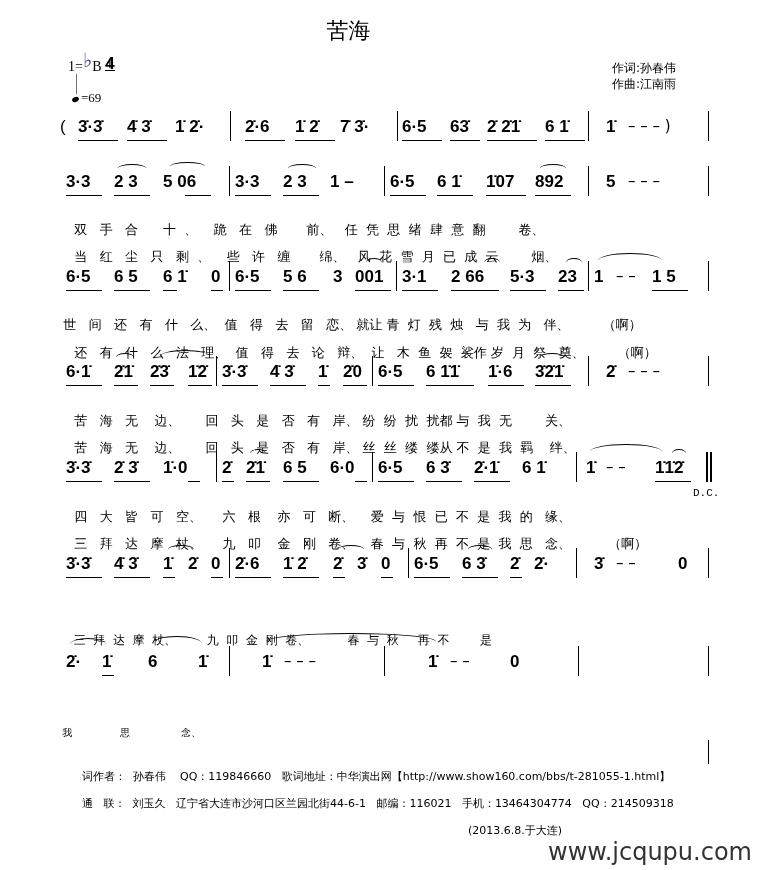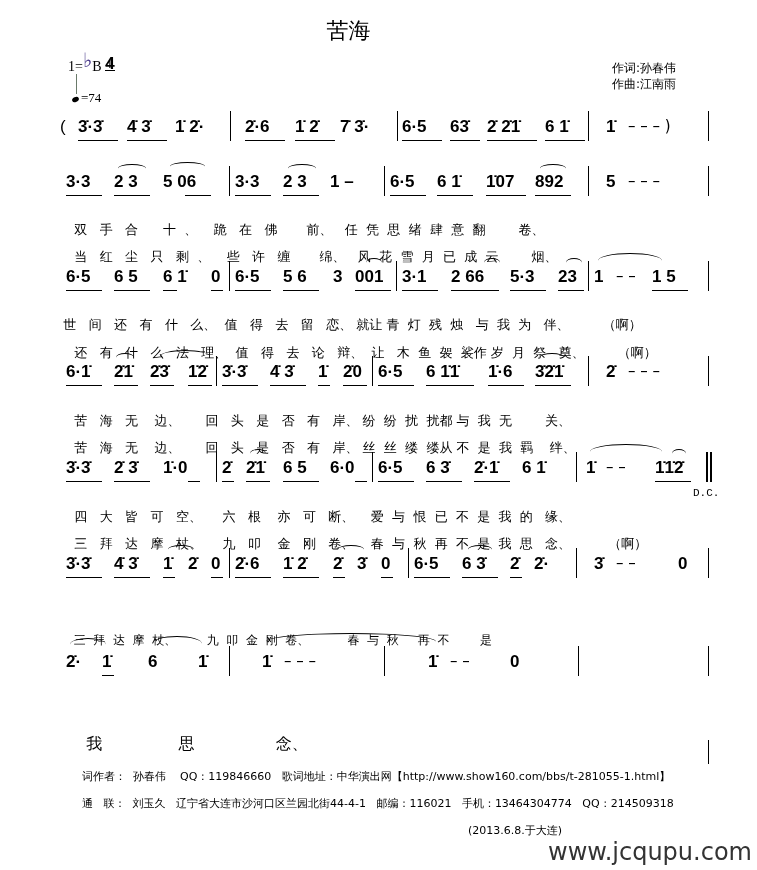--- a/index.html
+++ b/index.html
@@ -30,21 +30,21 @@
 </head>
 <body>
 
 <div class="abs title">苦海</div>
 
 <div class="abs key">
   <span>1=</span><span class="flat">♭</span><span>B</span>
   <span class="frac"><span class="n">4</span><span>4</span></span>
 </div>
 <div class="abs tempo">
-  <span class="stem"></span><span class="head"></span><span>=74</span>
+  <span class="stem"></span><span class="head"></span><span>=69</span>
 </div>
 <div class="abs credits">
   <div>作词:孙春伟</div>
   <div>作曲:江南雨</div>
 </div>
 
 <div class="abs row" style="top:117px">
   <span class="n" style="left:60px;font-weight:normal">(</span>
   <span class="n" style="left:78px">3̇·3̇</span>
   <span class="n" style="left:127px">4̇ 3̇</span>
@@ -291,21 +291,21 @@
   <span class="n" style="left:428px">1̇</span>
   <span class="dash" style="left:450px">– –</span>
   <span class="n" style="left:510px">0</span>
   <div class="bar" style="left:578px"></div>
   <div class="bar" style="left:708px"></div>
   <div class="slur" style="left:70px;top:-14px;width:36px;height:12px"></div>
   <div class="slur" style="left:152px;top:-16px;width:50px;height:14px"></div>
   <div class="slur" style="left:266px;top:-19px;width:170px;height:16px"></div>
   <div class="ul" style="left:102px;top:23px;width:12px"></div>
 </div>
-<div class="abs lyr" style="left:76px;top:715px;font-size:16px">
+<div class="abs lyr" style="left:56px;top:715px;font-size:10px">
   <span>我</span>               <span>思</span>                <span>念、</span>
 </div>
 <div class="abs" style="left:708px;top:740px;width:1px;height:24px;background:#000"></div>
 
 <div class="abs footer" style="top:769px">词作者：  孙春伟    QQ：119846660   歌词地址：中华演出网【http://www.show160.com/bbs/t-281055-1.html】</div>
-<div class="abs footer" style="top:796px">通   联：  刘玉久   辽宁省大连市沙河口区兰园北街44-4-1   邮编：116021   手机：13464304774   QQ：214509318</div>
+<div class="abs footer" style="top:796px">通   联：  刘玉久   辽宁省大连市沙河口区兰园北街44-6-1   邮编：116021   手机：13464304774   QQ：214509318</div>
 <div class="abs footer" style="left:468px;top:823px">(2013.6.8.于大连)</div>
 <div class="abs watermark">www.jcqupu.com</div>
 
 </body></html>

